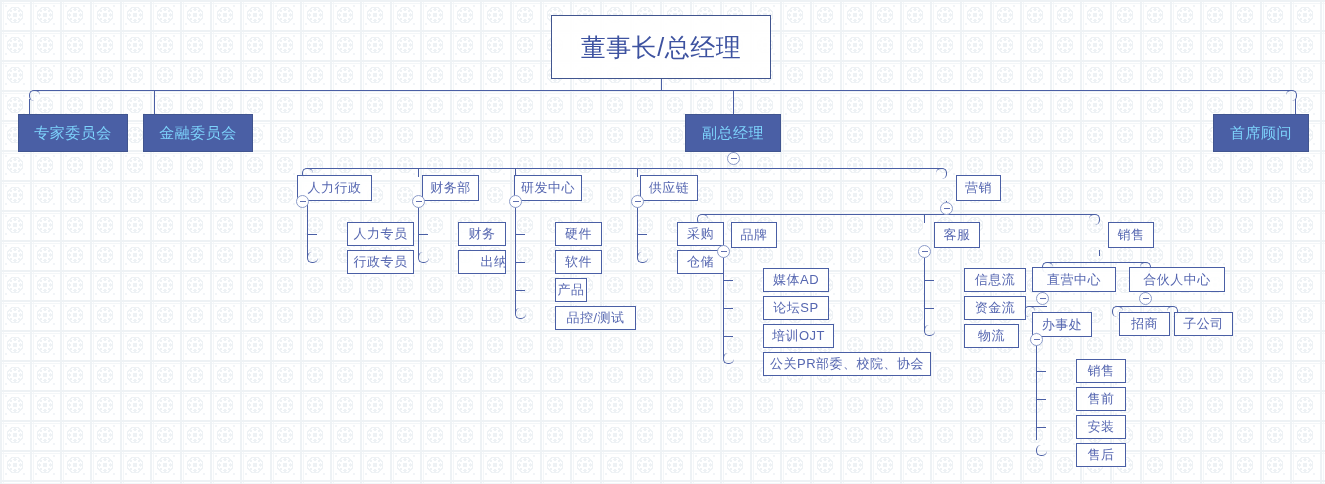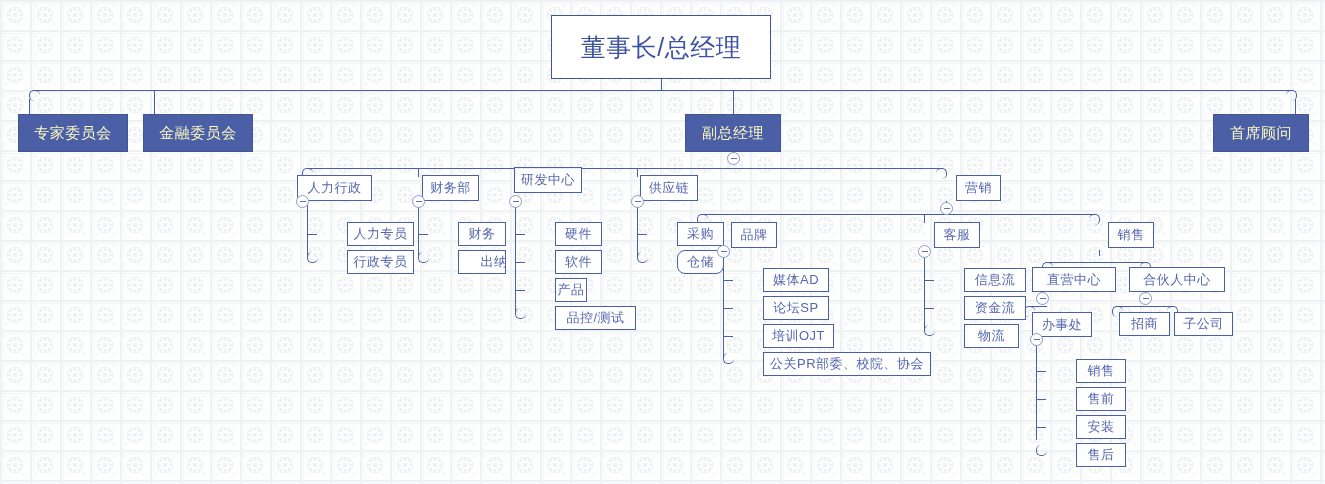--- a/index.html
+++ b/index.html
@@ -74,21 +74,21 @@
     box-sizing: border-box;
     display: flex;
     align-items: center;
     justify-content: center;
     white-space: nowrap;
     letter-spacing: 0.5px;
   }
   .node.filled {
     background: #4a5fa5;
     border: 1px solid #41558f;
-    color: #fef9c3;
+    color: #7dd3fc;
   }
   .node.outline {
     background: rgba(255,255,255,0.88);
     border: 1px solid #4a5fa5;
     color: #5566b0;
     margin-left: 32px;
   }
   .node.root {
     background: rgba(255,255,255,0.9);
     border: 1px solid #41558f;
@@ -226,21 +226,21 @@
   <div class="node outline lvl2" style="left:265px; top:175px; width:75px;">
     <span>人力行政</span>
   </div>
   <div class="toggle" style="left:296px; top:195px;"></div>
 
   <div class="node outline lvl2" style="left:390px; top:175px; width:57px;">
     <span>财务部</span>
   </div>
   <div class="toggle" style="left:412px; top:195px;"></div>
 
-  <div class="node outline lvl2" style="left:482px; top:167px; width:68px;">
+  <div class="node outline lvl2" style="left:482px; top:175px; width:68px;">
     <span>研发中心</span>
   </div>
   <div class="toggle" style="left:509px; top:195px;"></div>
 
   <div class="node outline lvl2" style="left:608px; top:175px; width:58px;">
     <span>供应链</span>
   </div>
   <div class="toggle" style="left:631px; top:195px;"></div>
 
   <div class="node outline lvl2" style="left:924px; top:175px; width:45px;">
@@ -271,21 +271,21 @@
   <div class="node outline lvl3" style="left:523px; top:278px; width:32px;">
     <span>产品</span>
   </div>
   <div class="node outline lvl3" style="left:523px; top:306px; width:81px;">
     <span>品控/测试</span>
   </div>
 
   <div class="node outline lvl3" style="left:645px; top:222px; width:47px;">
     <span>采购</span>
   </div>
-  <div class="node outline lvl3" style="left:645px; top:250px; width:47px;border-radius:8px;">
+  <div class="node outline lvl3" style="left:645px; top:250px; width:47px;">
     <span>仓储</span>
   </div>
 
   <div class="node outline lvl3" style="left:699px; top:222px; width:46px; height:26px;">
     <span>品牌</span>
   </div>
   <div class="toggle" style="left:717px; top:245px;"></div>
 
   <div class="node outline lvl4" style="left:731px; top:268px; width:66px;">
     <span>媒体AD</span>

